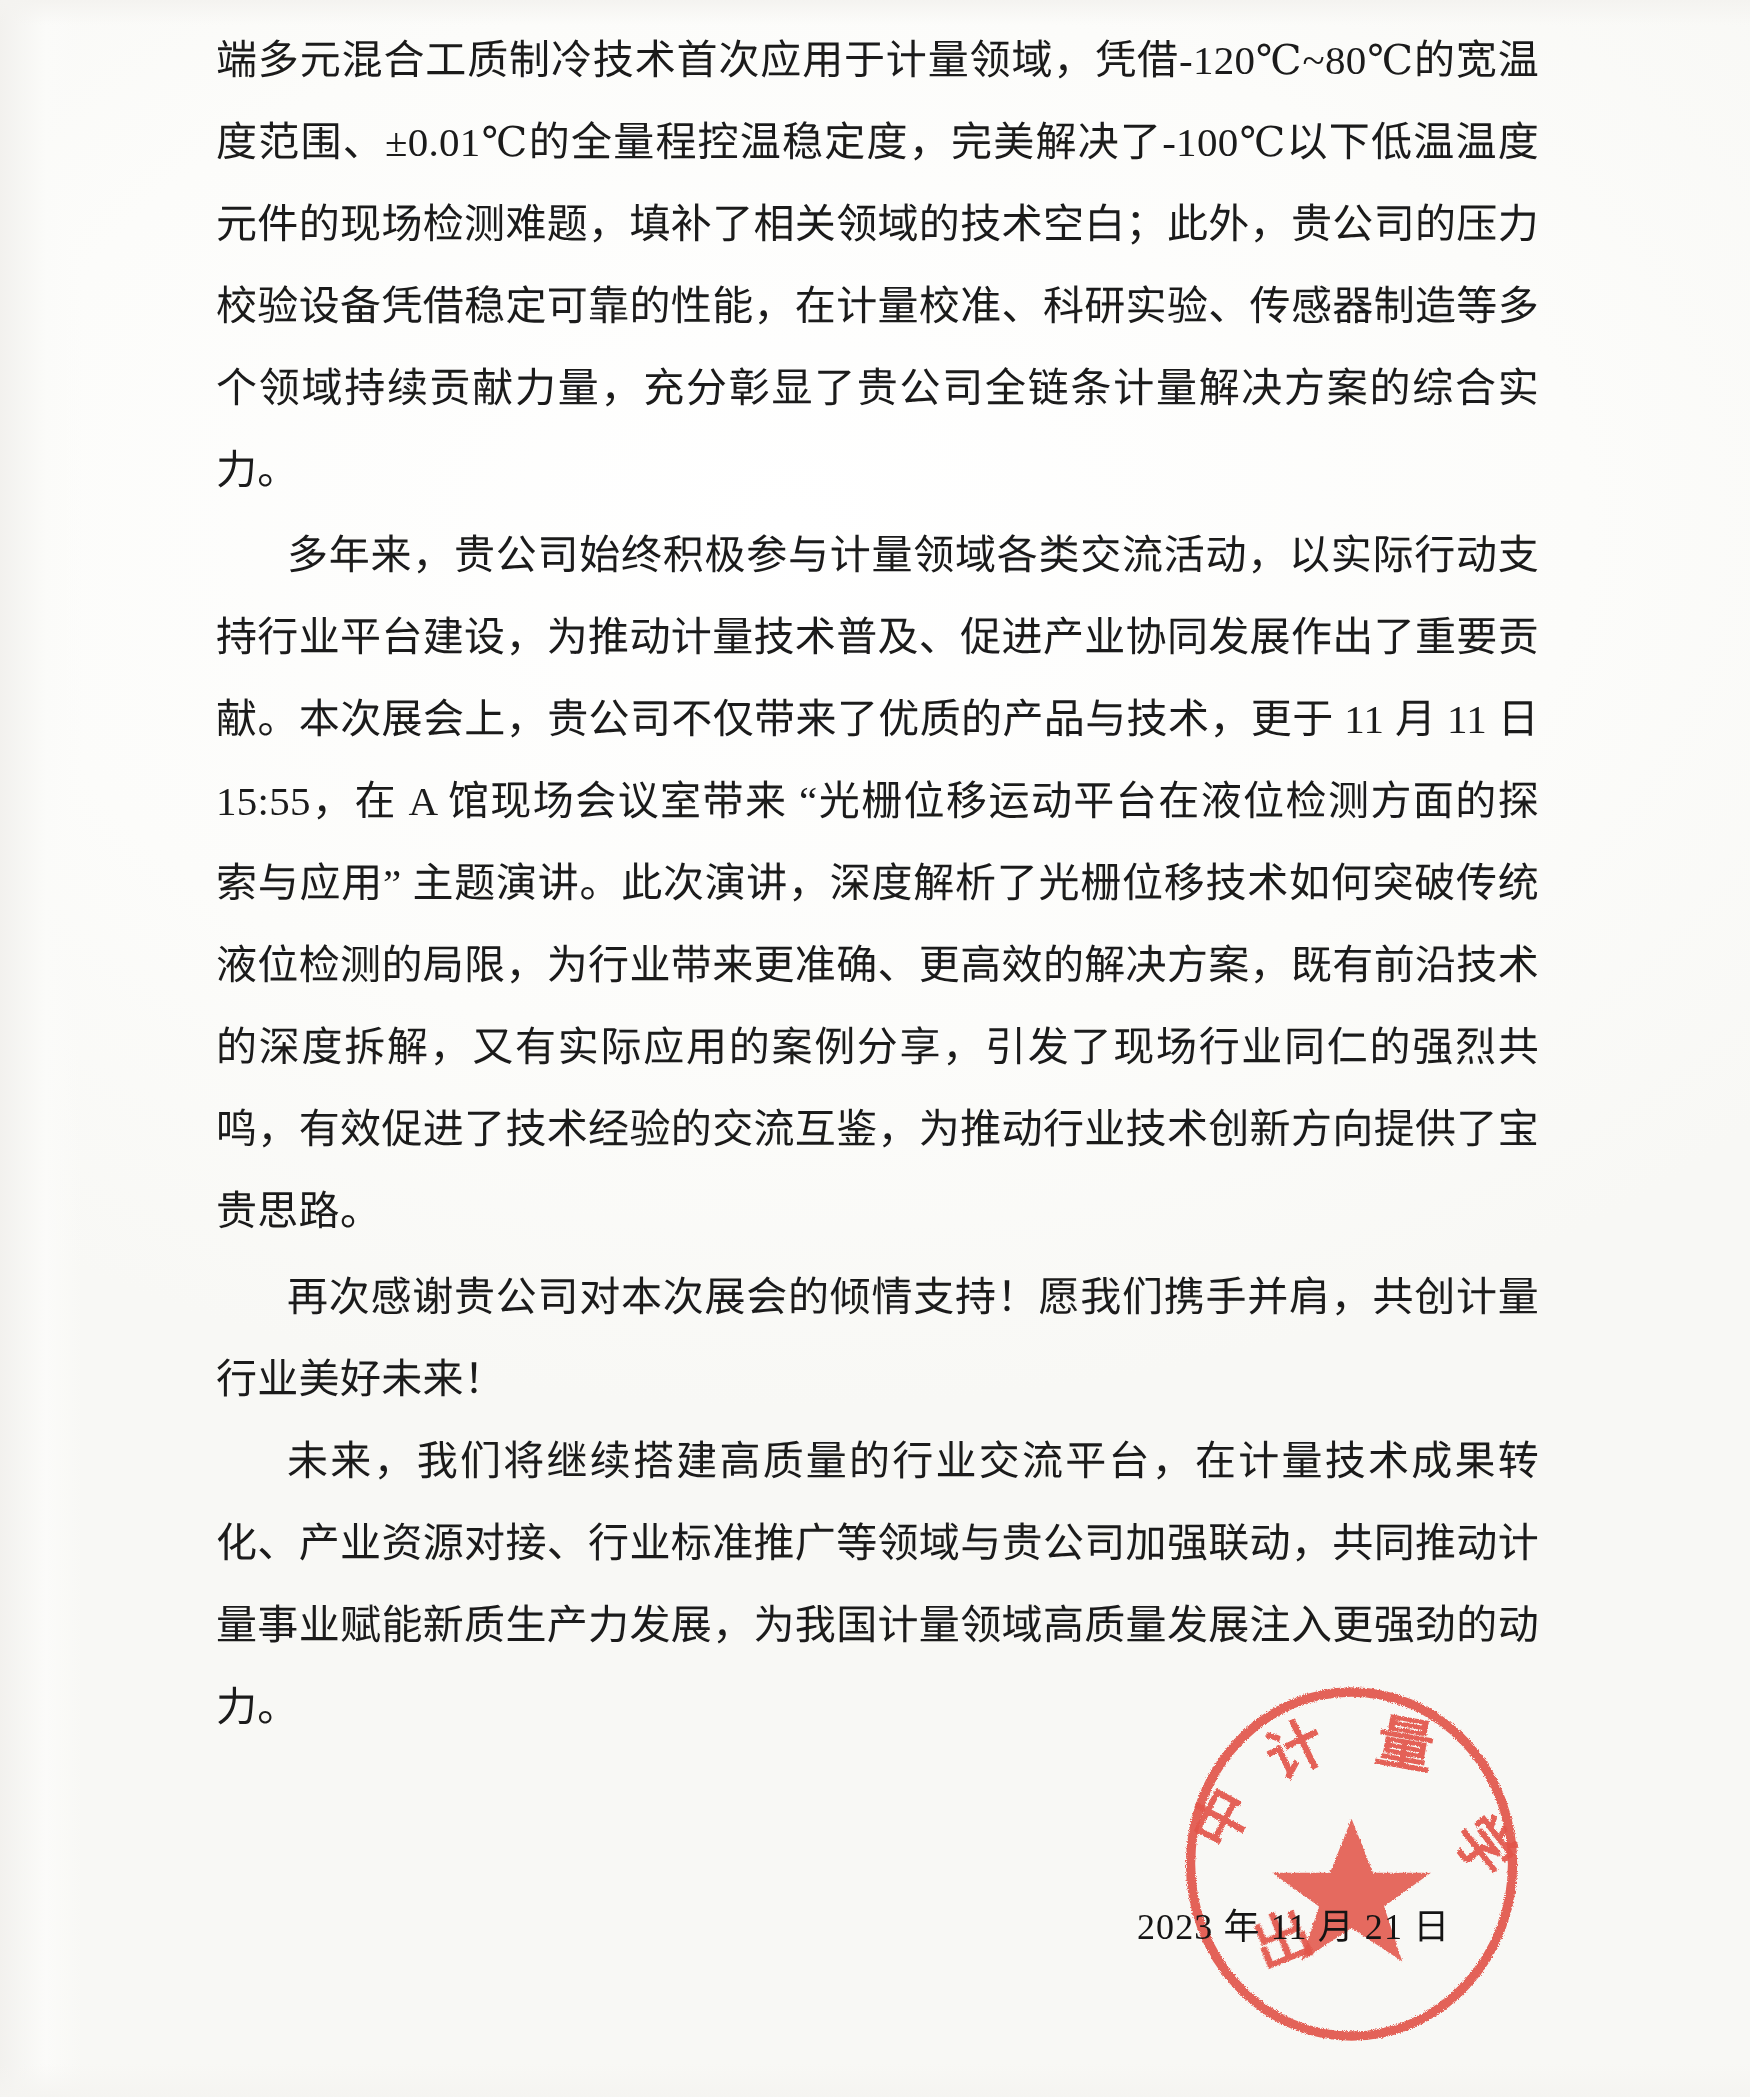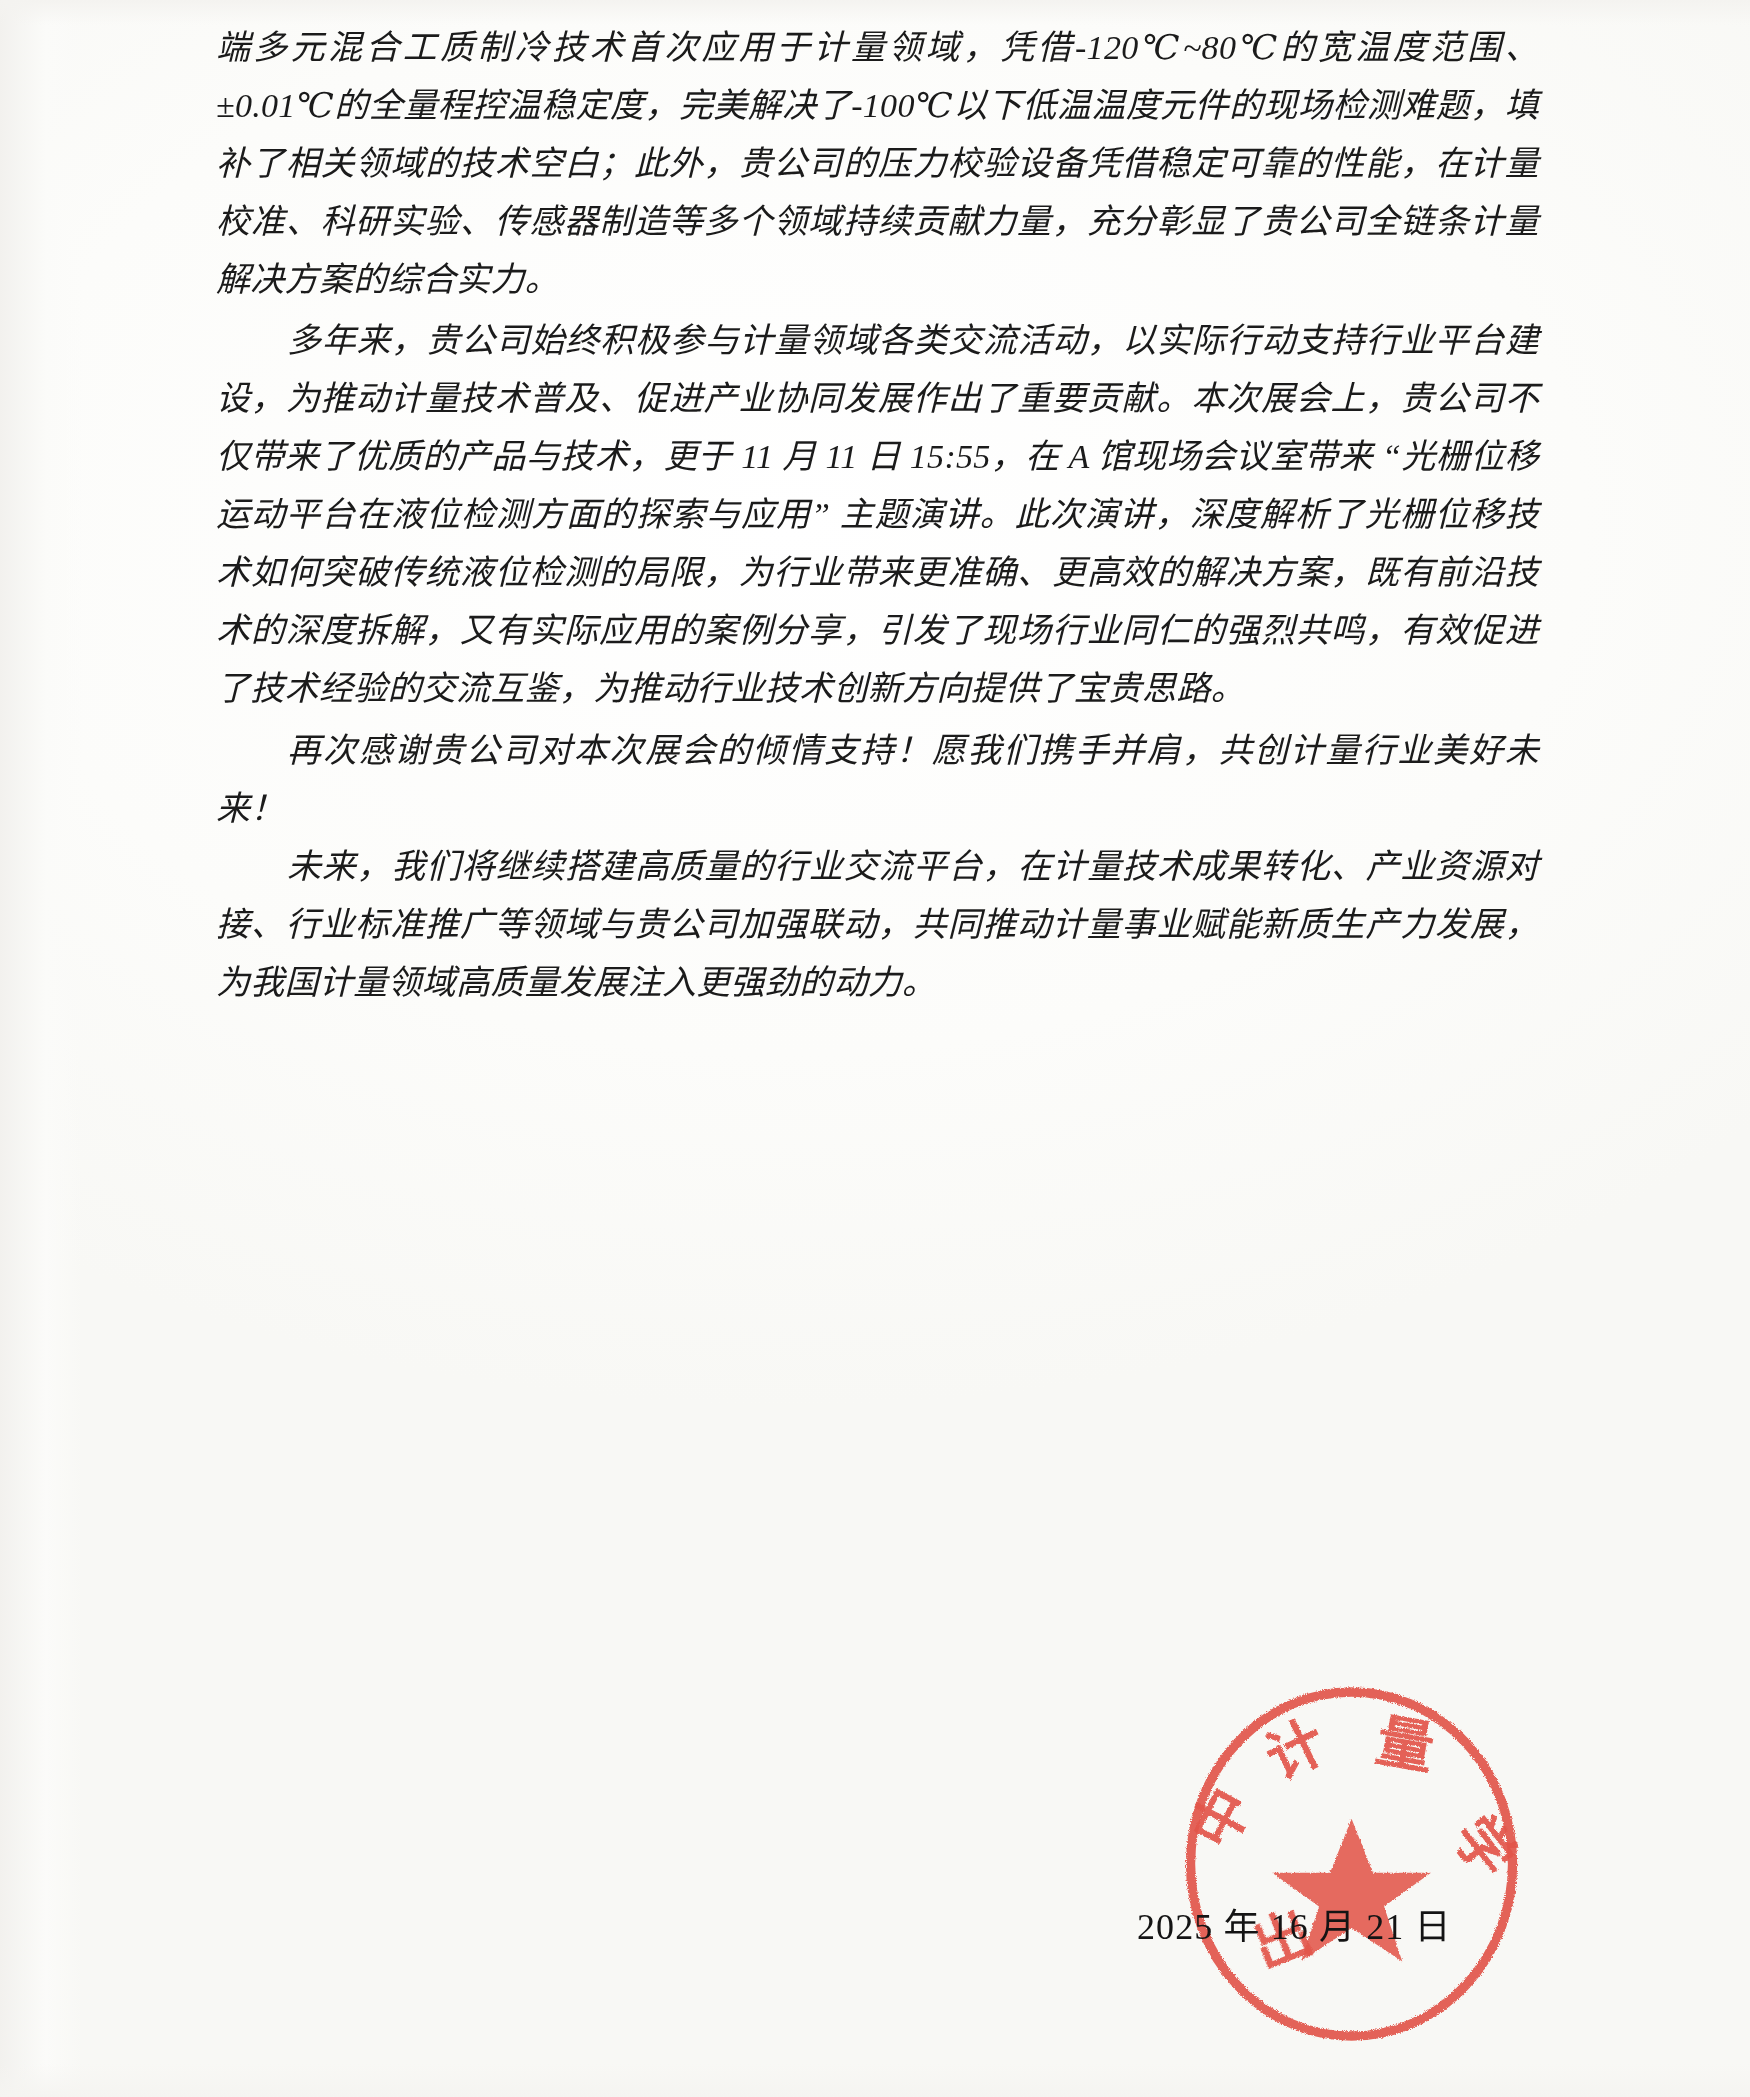--- a/index.html
+++ b/index.html
@@ -32,29 +32,28 @@
     background:linear-gradient(to top,#f5f4f1 0%,rgba(255,255,255,0) 100%);
     pointer-events:none;
   }
 
   #body-text{
     position:absolute;
     left:216px;top:19px;
     width:1323px;
   }
   .para{
-    font-size:34px;
-    line-height:58px;
+    font-size:41px;
+    line-height:82px;
     color:#1b1b1b;
     text-align:justify;
     text-align-last:left;
     text-justify:inter-character;
     letter-spacing:0.3px;
     margin:0 0 3.3px 0;
-    font-style:italic;
     -webkit-font-smoothing:antialiased;
   }
   .para.indent{ text-indent:71px; }
   .para.last{ margin-bottom:0; }
 
   
   #seal{
     position:absolute;
     left:1153px;top:1671px;
     width:396px;height:386px;
@@ -127,15 +126,15 @@
         <text x="200" y="540" transform="rotate(-22 200 540)">出</text>
       </g>
 
       <g filter="url(#rough2)" opacity="0.88">
         <polygon fill="#e2574c" points="360,268 399,366 504,366 419,427 452,527 360,466 268,527 301,427 216,366 321,366"></polygon>
       </g>
     </svg>
   </div>
 
 
-  <div id="date-line">2025 年 16 月 21 日</div>
+  <div id="date-line">2023 年 11 月 21 日</div>
 </div>
 
 
 </body></html>

